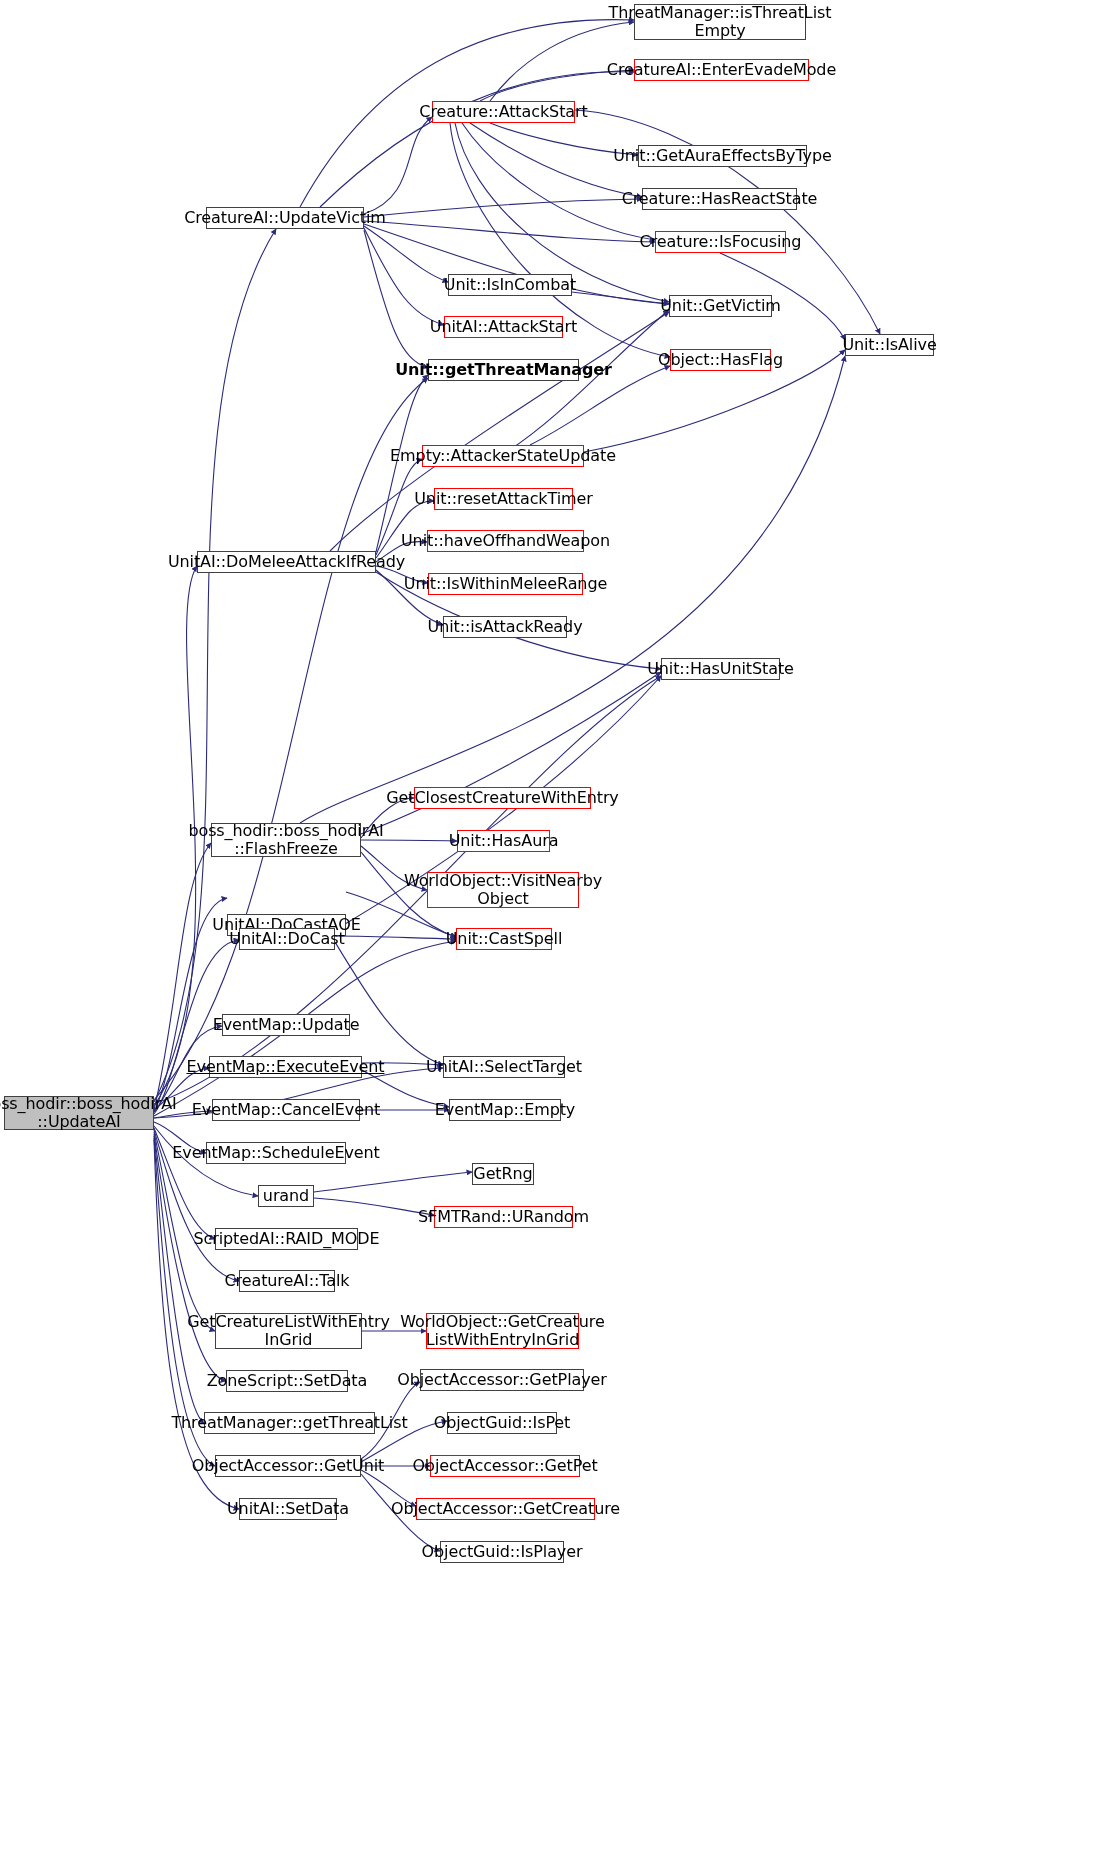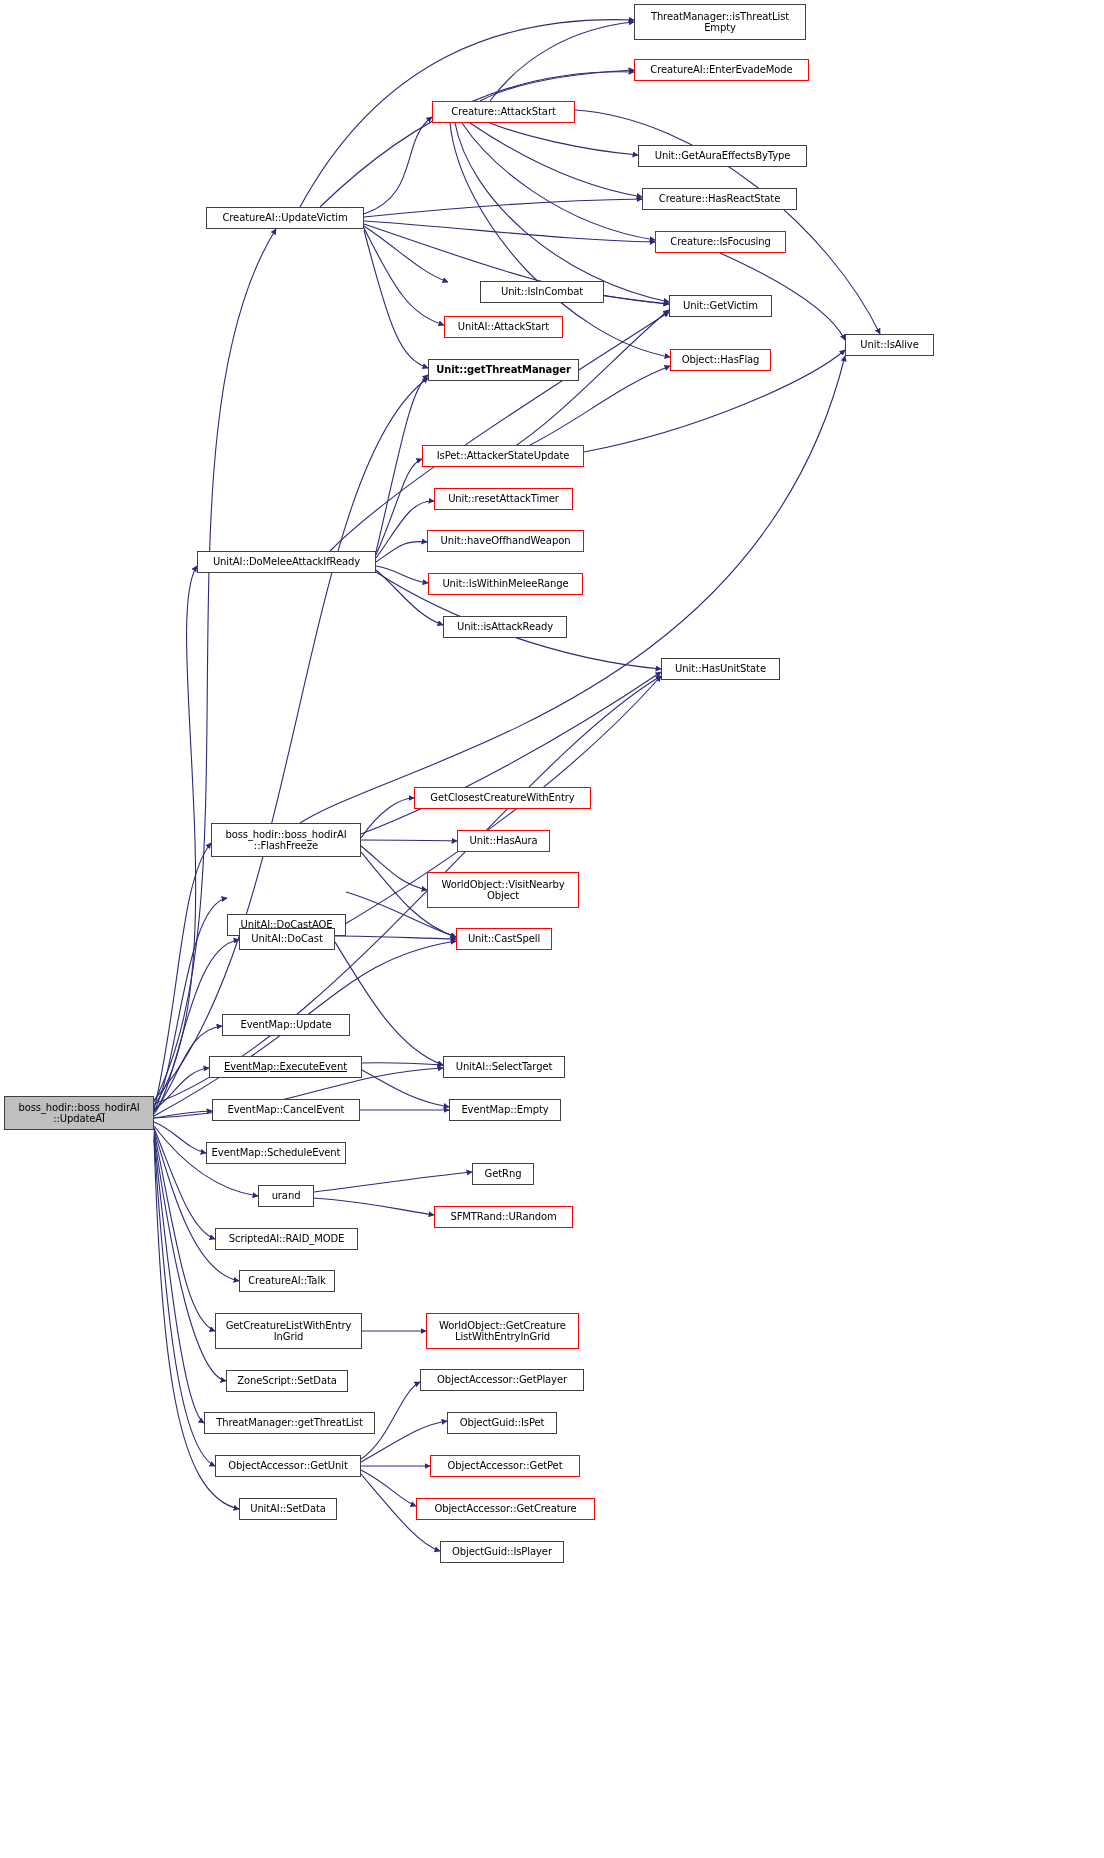--- a/index.html
+++ b/index.html
@@ -14,21 +14,21 @@
   #edges{position:absolute;left:0;top:0;width:1104px;height:1858px;}
   .node{
     position:absolute;
     box-sizing:border-box;
     background:#ffffff;
     display:flex;
     align-items:center;
     justify-content:center;
     text-align:center;
     line-height:1.12;
-    font-size:10px;
+    font-size:16px;
     color:#000000;
     white-space:pre-line;
     padding:0 13px;
     letter-spacing:-0.1px;
   }
   .node.black{border:1px solid #404040;}
   .node.red{border:1px solid #ff0000;}
   .node.root{background:#bfbfbf;border:1px solid #404040;}
 </style>
 </head>
@@ -123,24 +123,24 @@
       <div class="node red" style="left: 432px; top: 101px; width: 143px; height: 22px;">Creature::AttackStart</div>
       <div class="node black" style="left: 634px; top: 4px; width: 172px; height: 36px;">ThreatManager::isThreatList
 Empty</div>
       <div class="node red" style="left: 634px; top: 59px; width: 175px; height: 22px;">CreatureAI::EnterEvadeMode</div>
       <div class="node black" style="left: 638px; top: 145px; width: 169px; height: 22px;">Unit::GetAuraEffectsByType</div>
       <div class="node black" style="left: 642px; top: 188px; width: 155px; height: 22px;">Creature::HasReactState</div>
       <div class="node red" style="left: 655px; top: 231px; width: 131px; height: 22px;">Creature::IsFocusing</div>
       <div class="node black" style="left: 669px; top: 295px; width: 103px; height: 22px;">Unit::GetVictim</div>
       <div class="node black" style="left: 845px; top: 334px; width: 89px; height: 22px;">Unit::IsAlive</div>
       <div class="node red" style="left: 670px; top: 349px; width: 101px; height: 22px;">Object::HasFlag</div>
-      <div class="node black" style="left: 448px; top: 281px; width: 124px; height: 22px; margin-left: 32px;">Unit::IsInCombat</div>
+      <div class="node black" style="left: 448px; top: 274px; width: 124px; height: 22px;">Unit::IsInCombat</div>
       <div class="node red" style="left: 444px; top: 316px; width: 119px; height: 22px;">UnitAI::AttackStart</div>
       <div class="node black" style="left: 428px; top: 359px; width: 151px; height: 22px; font-weight: bold;">Unit::getThreatManager</div>
-      <div class="node red" style="left: 422px; top: 445px; width: 162px; height: 22px;">IsPet::AttackerStateUpdate</div>
+      <div class="node red" style="left: 422px; top: 445px; width: 162px; height: 22px;">Empty::AttackerStateUpdate</div>
       <div class="node red" style="left: 434px; top: 488px; width: 139px; height: 22px;">Unit::resetAttackTimer</div>
       <div class="node red" style="left: 427px; top: 530px; width: 157px; height: 22px;">Unit::haveOffhandWeapon</div>
       <div class="node red" style="left: 428px; top: 573px; width: 155px; height: 22px;">Unit::IsWithinMeleeRange</div>
       <div class="node black" style="left: 443px; top: 616px; width: 124px; height: 22px;">Unit::isAttackReady</div>
       <div class="node black" style="left: 197px; top: 551px; width: 179px; height: 22px;">UnitAI::DoMeleeAttackIfReady</div>
       <div class="node black" style="left: 661px; top: 658px; width: 119px; height: 22px;">Unit::HasUnitState</div>
       <div class="node black" style="left: 211px; top: 823px; width: 150px; height: 34px;">boss_hodir::boss_hodirAI
 ::FlashFreeze</div>
       <div class="node red" style="left: 414px; top: 787px; width: 177px; height: 22px;">GetClosestCreatureWithEntry</div>
       <div class="node red" style="left: 457px; top: 830px; width: 93px; height: 22px;">Unit::HasAura</div>

